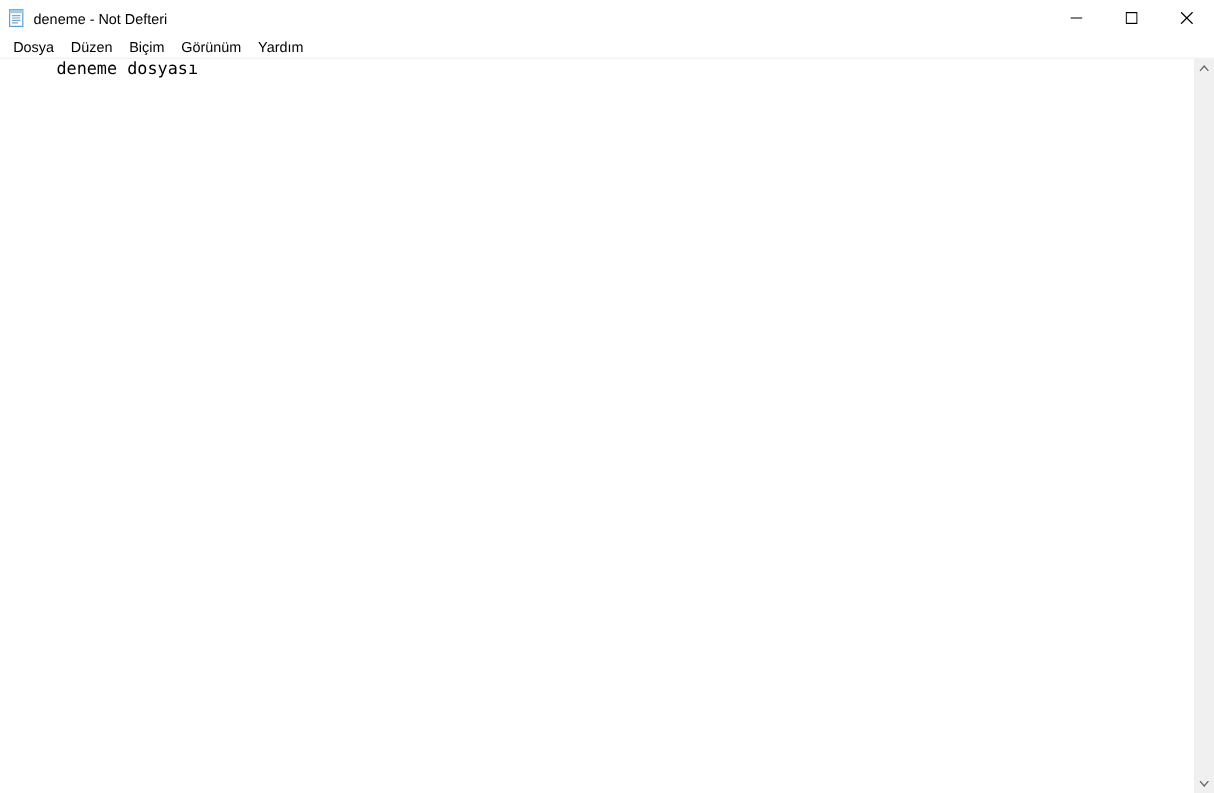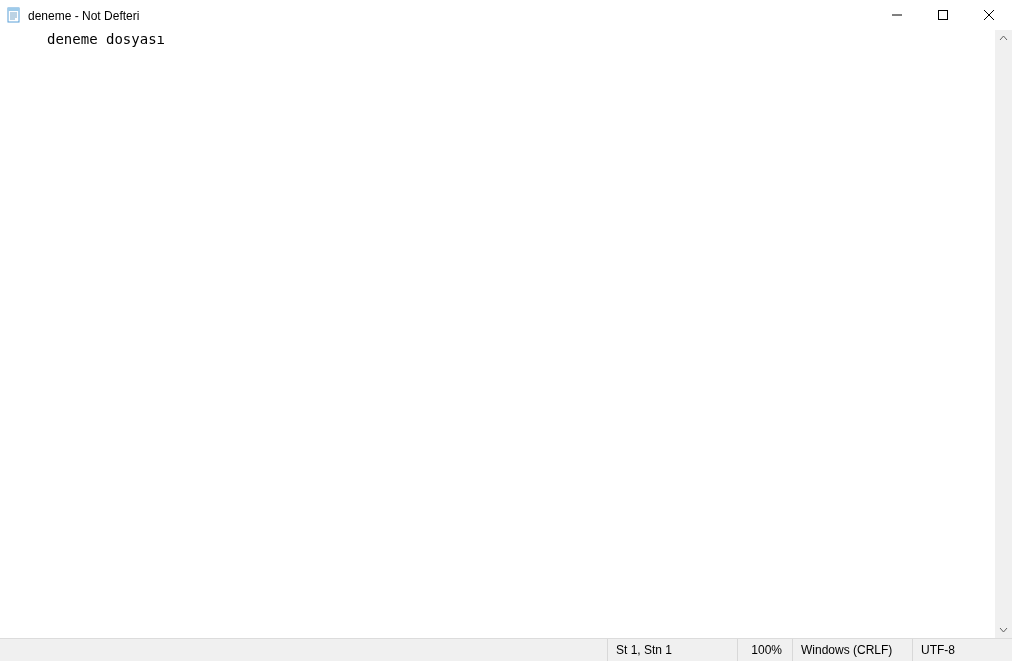--- a/index.html
+++ b/index.html
@@ -62,38 +62,38 @@
       </div>
       <div class="win-btn">
         <svg width="10" height="10" viewBox="0 0 10 10">
             <line x1="0" y1="0" x2="10" y2="10" stroke="#000" stroke-width="1"></line>
             <line x1="10" y1="0" x2="0" y2="10" stroke="#000" stroke-width="1"></line>
           </svg>
       </div>
     </div>
   </div>
 
+  <div class="menubar">
+    <div class="menu-item">Dosya</div>
+    <div class="menu-item">Düzen</div>
+    <div class="menu-item">Biçim</div>
+    <div class="menu-item">Görünüm</div>
+    <div class="menu-item">Yardım</div>
+  </div>
 
   <div class="editor-wrap">
     <div class="editor">deneme dosyası</div>
     <div class="vscroll">
       <div class="arrow top">
         <svg width="9" height="9" viewBox="0 0 9 9">
             <path d="M1 6 L4.5 2 L8 6" fill="none" stroke="#606060" stroke-width="1"></path>
           </svg>
       </div>
       <div class="arrow bottom">
         <svg width="9" height="9" viewBox="0 0 9 9">
             <path d="M1 3 L4.5 7 L8 3" fill="none" stroke="#606060" stroke-width="1"></path>
           </svg>
       </div>
     </div>
   </div>
 
-  <div class="statusbar">
-    <div class="status-spacer"></div>
-    <div class="status-cell pos">St 1, Stn 1</div>
-    <div class="status-cell zoom">100%</div>
-    <div class="status-cell eol">Windows (CRLF)</div>
-    <div class="status-cell enc">UTF-8</div>
-  </div>
 
 </div>
 
 </body></html>

